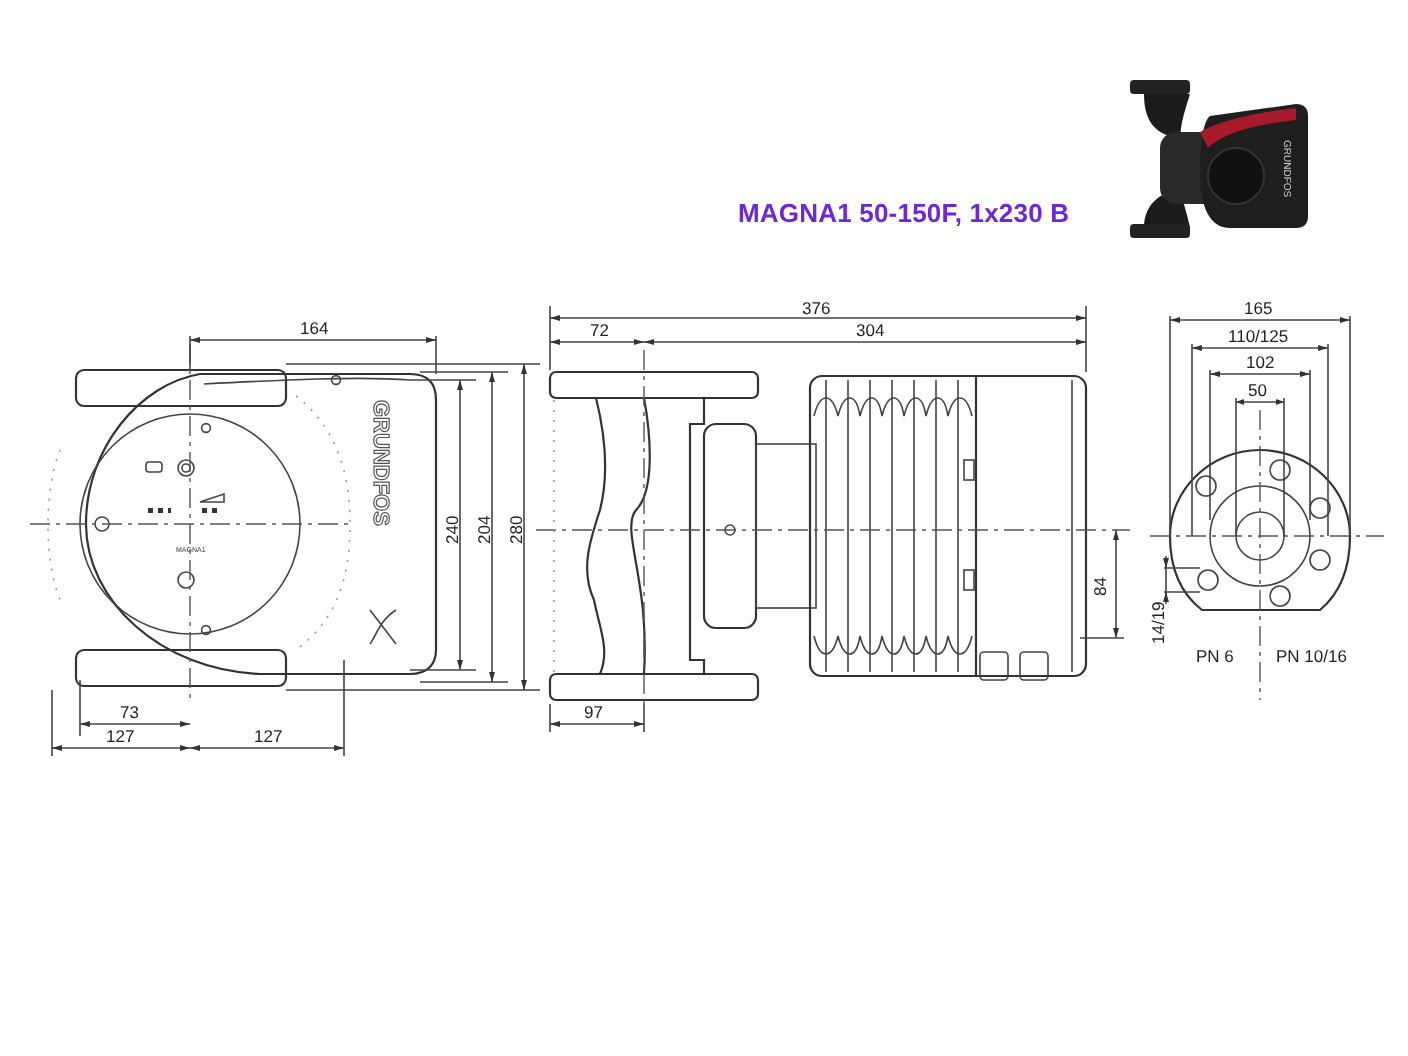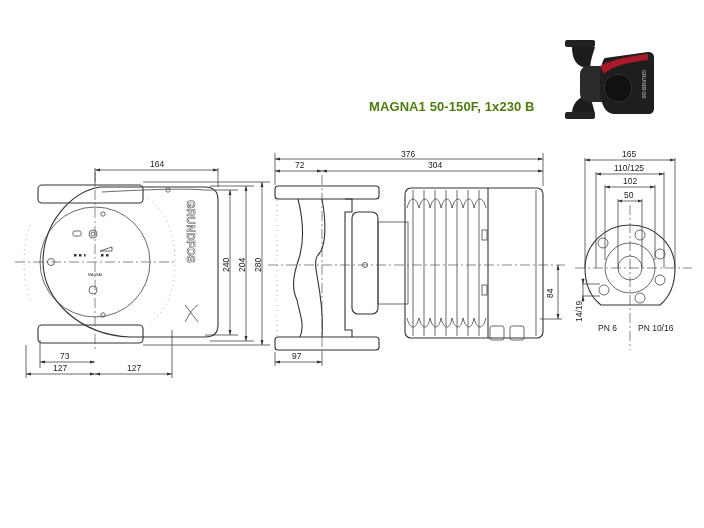--- a/index.html
+++ b/index.html
@@ -1,17 +1,17 @@
 <!DOCTYPE html>
 <html><head>
 <meta charset="utf-8">
 <style>
   html,body{margin:0;padding:0;background:#fff;}
   body{width:704px;height:528px;position:relative;overflow:hidden;font-family:"Liberation Sans",sans-serif;}
-  .title{position:absolute;left:369px;top:99px;font-size:13px;font-weight:bold;color:#4d7c0f;letter-spacing:0.1px;}
+  .title{position:absolute;left:369px;top:99px;font-size:13px;font-weight:bold;color:#6d28d9;letter-spacing:0.1px;}
   .photo{position:absolute;left:560px;top:36px;width:100px;height:86px;}
   svg.draw{position:absolute;left:0;top:0;}
   .dim{font-family:"Liberation Sans",sans-serif;font-size:8.5px;fill:#222;}
   .ln{stroke:#444;stroke-width:0.8;fill:none;}
   .thick{stroke:#333;stroke-width:1.1;fill:none;}
   .cl{stroke:#555;stroke-width:0.7;stroke-dasharray:10 3 2 3;fill:none;}
   .dot{stroke:#999;stroke-width:0.8;stroke-dasharray:1 4;fill:none;}
 </style>
 </head>
 <body>

